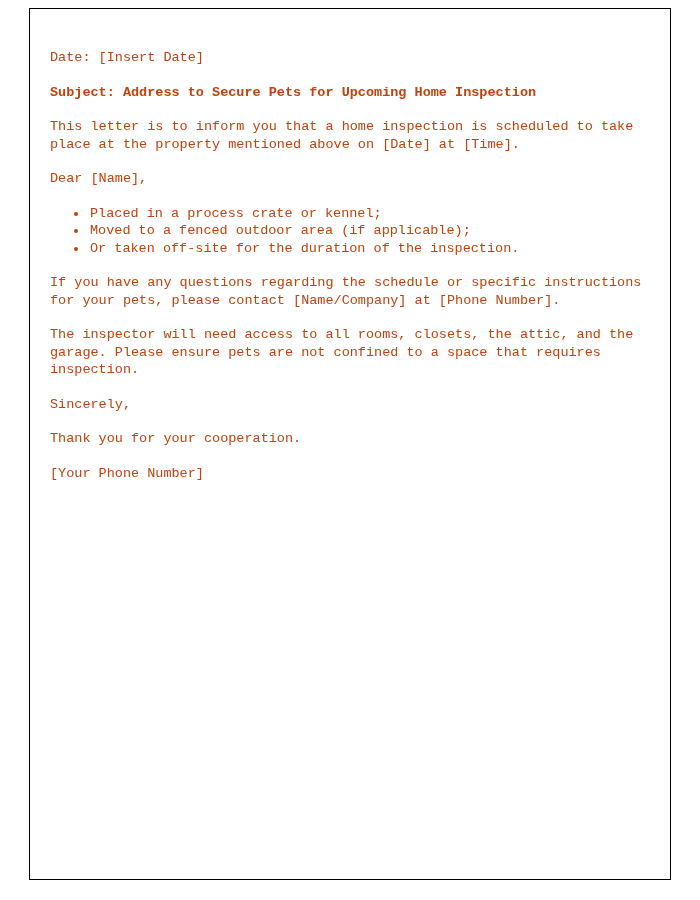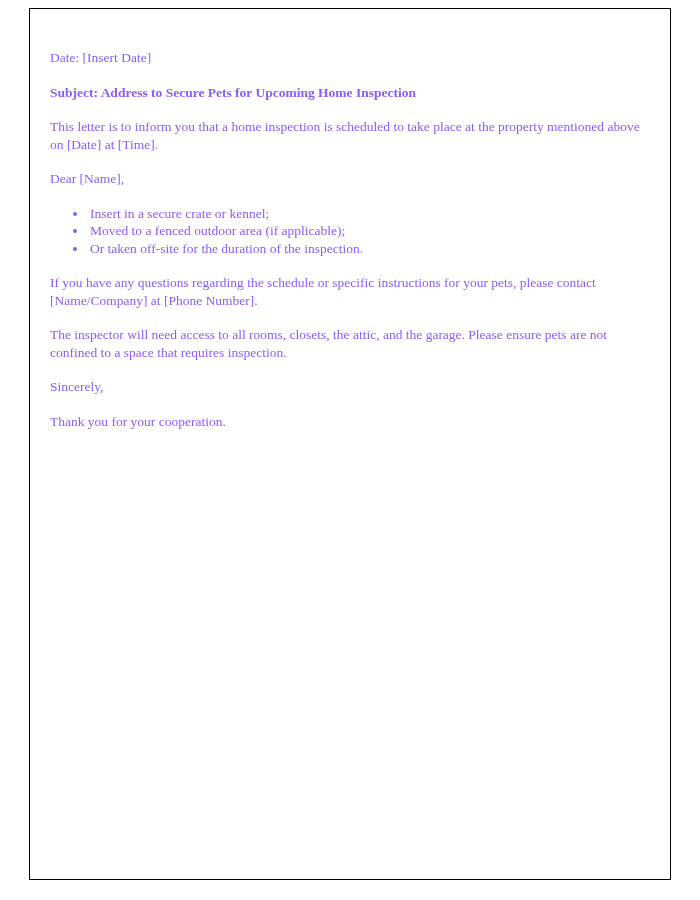--- a/index.html
+++ b/index.html
@@ -5,22 +5,22 @@
   html, body {
     margin: 0;
     padding: 0;
     background: #ffffff;
   }
   .canvas {
     position: relative;
     width: 700px;
     height: 900px;
     background: #ffffff;
-    font-family: Liberation Serif, serif;
-    color: #8b5cf6;
+    font-family: Liberation Mono, monospace;
+    color: #c2410c;
   }
   .page-border {
     position: absolute;
     top: 8px;
     left: 29px;
     width: 642px;
     height: 872px;
     border: 1px solid #000000;
     box-sizing: border-box;
     background: #ffffff;
@@ -73,31 +73,32 @@
       </div>
 
       <p class="subject-line">Subject: Address to Secure Pets for Upcoming Home Inspection</p>
 
       <p>This letter is to inform you that a home inspection is scheduled to take place at the property mentioned above on [Date] at [Time].</p>
 
       <p>Dear [Name],</p>
 
 
       <ul class="pet-list">
-        <li>Insert in a secure crate or kennel;</li>
+        <li>Placed in a process crate or kennel;</li>
         <li>Moved to a fenced outdoor area (if applicable);</li>
         <li>Or taken off-site for the duration of the inspection.</li>
       </ul>
 
       <p>If you have any questions regarding the schedule or specific instructions for your pets, please contact [Name/Company] at [Phone Number].</p>
 
       <p>The inspector will need access to all rooms, closets, the attic, and the garage. Please ensure pets are not confined to a space that requires inspection.</p>
 
       <p>Sincerely,</p>
 
       <p>Thank you for your cooperation.</p>
 
       <div class="signature-block">
+        <p>[Your Phone Number]</p>
       </div>
 
     </div>
   </div>
 </div>
 
 </body></html>

